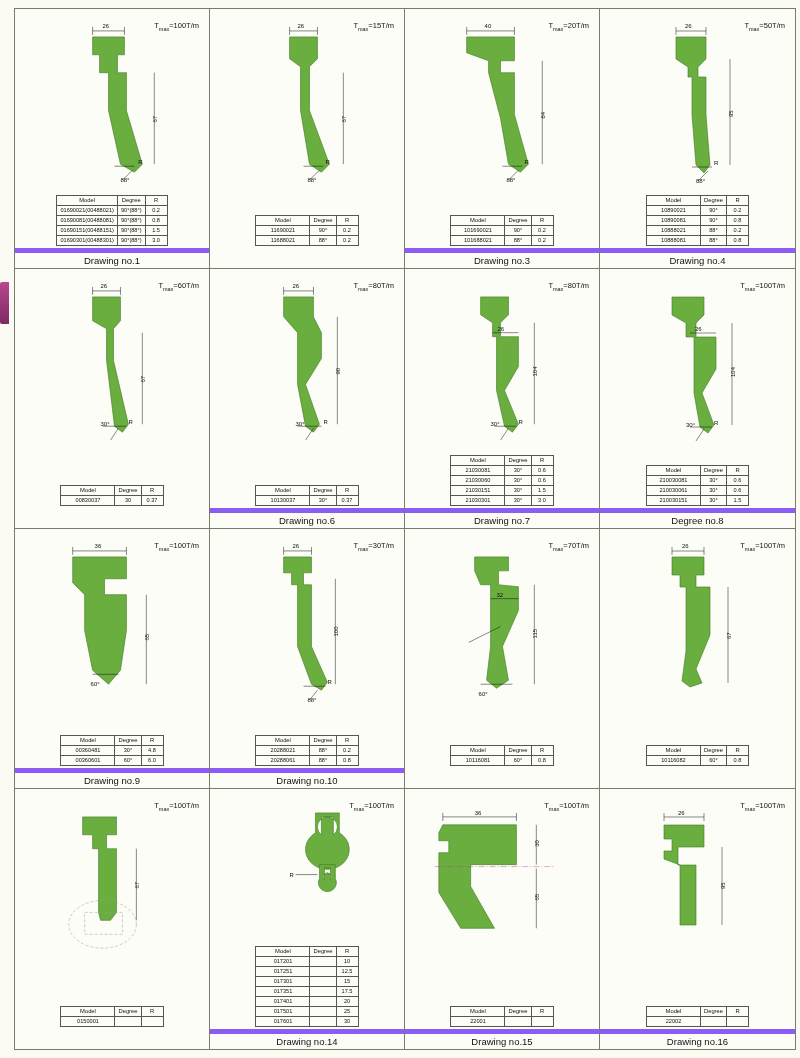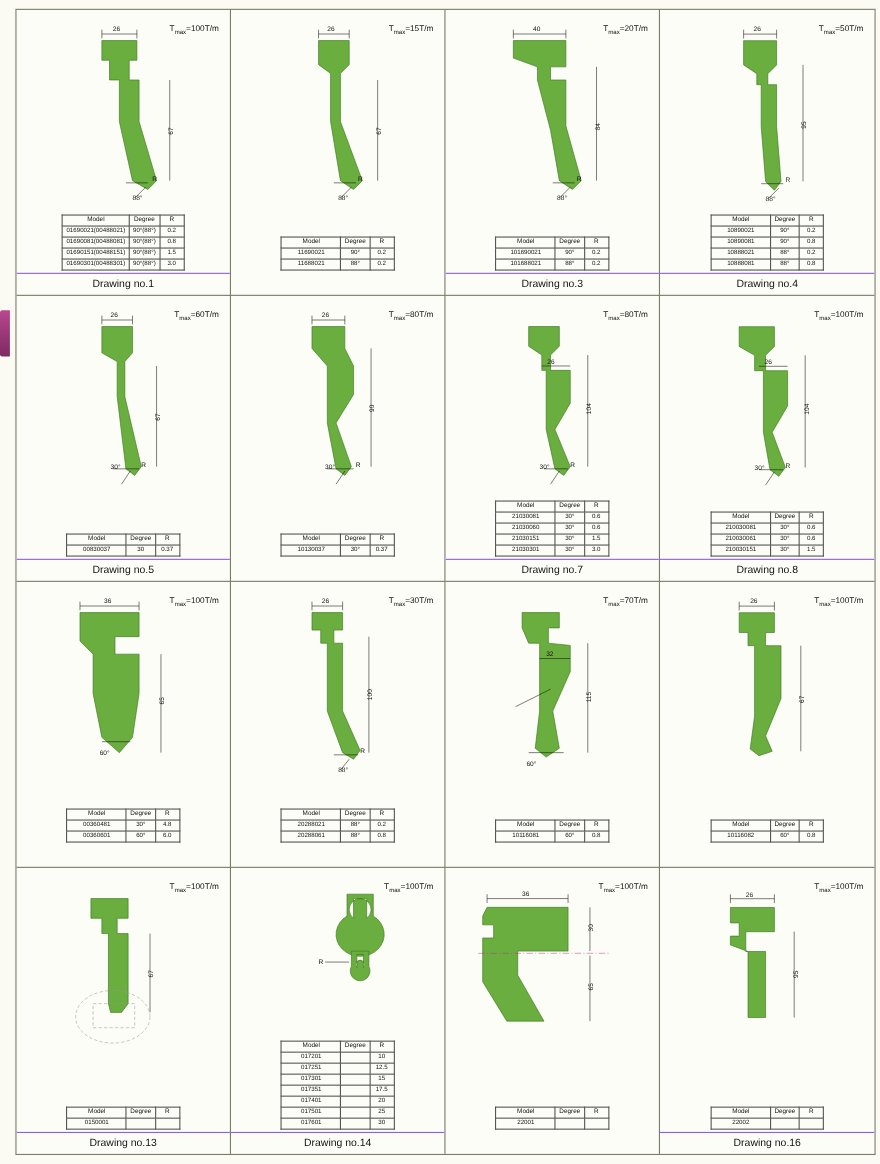--- a/index.html
+++ b/index.html
@@ -85,21 +85,21 @@
   }
   table.spec th { font-size: 5.8px; }
   table.spec td.model { min-width: 54px; }
   table.spec td.deg { min-width: 26px; }
   table.spec td.r { min-width: 22px; }
 
   .caption {
     position: absolute;
     left: 0; right: 0; bottom: 0;
     height: 20px;
-    border-top: 1px solid #8b5cf6;
+    border-top: 5px solid #8b5cf6;
     display: flex;
     align-items: center;
     justify-content: center;
     font-size: 9.5px;
     color: #111;
   }
   .dim-txt { font-size: 6px; fill: #111; font-family: "Liberation Sans", sans-serif; }
   .dim-line { stroke: #111; stroke-width: .5; fill: none; }
   .tool { fill: #6aae3f; stroke: #3f7a22; stroke-width: .6; }
   .ctr { stroke: #b03a8a; stroke-width: .45; fill: none; stroke-dasharray: 6 2 1 2; }
@@ -318,21 +318,20 @@
                 <th>R</th>
               </tr>
           <tr>
                 <td class="model">00830037</td>
                 <td class="deg">30</td>
                 <td class="r">0.37</td>
               </tr>
         </tbody>
           </table>
       </div>
-      <div class="caption">Drawing no.5</div>
     </div>
 
     <div class="cell">
       <div class="tmax"><span>T</span><sub>max</sub><span>=80T/m</span></div>
       <div class="art">
         <svg viewBox="0 0 195 172" preserveAspectRatio="xMidYMin meet">
           <path class="tool" d="M74,22 L104,22 L104,42 L112,58 L112,84 L96,110 L110,150 L104,158 L96,152 L88,110 L88,58 L74,42 Z"></path>
           <line class="dim-line" x1="74" y1="16" x2="104" y2="16"></line>
           <line class="dim-line" x1="74" y1="12" x2="74" y2="20"></line>
           <line class="dim-line" x1="104" y1="12" x2="104" y2="20"></line>
@@ -353,20 +352,21 @@
                 <th>R</th>
               </tr>
           <tr>
                 <td class="model">10130037</td>
                 <td class="deg">30°</td>
                 <td class="r">0.37</td>
               </tr>
         </tbody>
           </table>
       </div>
+      <div class="caption">Drawing no.6</div>
     </div>
 
     <div class="cell">
       <div class="tmax"><span>T</span><sub>max</sub><span>=80T/m</span></div>
       <div class="art">
         <svg viewBox="0 0 195 172" preserveAspectRatio="xMidYMin meet">
           <path class="tool" d="M76,22 L104,22 L104,40 L96,48 L96,62 L114,62 L114,92 L100,116 L114,150 L108,158 L100,152 L92,116 L92,62 L88,62 L88,48 L76,40 Z"></path>
           <line class="dim-line" x1="88" y1="58" x2="114" y2="58"></line>
           <text class="dim-txt" x="93" y="56">26</text>
           <line class="dim-line" x1="130" y1="48" x2="130" y2="150"></line>
@@ -443,21 +443,21 @@
                 <td class="r">0.6</td>
               </tr>
           <tr>
                 <td class="model">210030151</td>
                 <td class="deg">30°</td>
                 <td class="r">1.5</td>
               </tr>
         </tbody>
           </table>
       </div>
-      <div class="caption">Drawing no.8</div>
+      <div class="caption">Degree no.8</div>
     </div>
 
     <div class="cell">
       <div class="tmax"><span>T</span><sub>max</sub><span>=100T/m</span></div>
       <div class="art">
         <svg viewBox="0 0 195 172" preserveAspectRatio="xMidYMin meet">
           <path class="tool" d="M58,22 L112,22 L112,44 L90,44 L90,60 L112,60 L112,96 L106,136 L94,150 L78,136 L70,96 L70,60 L58,48 Z"></path>
           <line class="dim-line" x1="58" y1="16" x2="112" y2="16"></line>
           <line class="dim-line" x1="58" y1="12" x2="58" y2="20"></line>
           <line class="dim-line" x1="112" y1="12" x2="112" y2="20"></line>
@@ -482,20 +482,21 @@
                 <td class="r">4.8</td>
               </tr>
           <tr>
                 <td class="model">00360601</td>
                 <td class="deg">60°</td>
                 <td class="r">6.0</td>
               </tr>
         </tbody>
           </table>
       </div>
+      <div class="caption">Drawing no.9</div>
     </div>
 
     <div class="cell">
       <div class="tmax"><span>T</span><sub>max</sub><span>=30T/m</span></div>
       <div class="art">
         <svg viewBox="0 0 195 172" preserveAspectRatio="xMidYMin meet">
           <path class="tool" d="M74,22 L102,22 L102,38 L94,38 L94,50 L102,50 L102,112 L118,148 L112,156 L102,150 L88,112 L88,50 L82,50 L82,38 L74,38 Z"></path>
           <line class="dim-line" x1="74" y1="16" x2="102" y2="16"></line>
           <line class="dim-line" x1="74" y1="12" x2="74" y2="20"></line>
           <line class="dim-line" x1="102" y1="12" x2="102" y2="20"></line>
@@ -521,20 +522,21 @@
                 <td class="r">0.2</td>
               </tr>
           <tr>
                 <td class="model">20288061</td>
                 <td class="deg">88°</td>
                 <td class="r">0.8</td>
               </tr>
         </tbody>
           </table>
       </div>
+      <div class="caption">Drawing no.10</div>
     </div>
 
     <div class="cell">
       <div class="tmax"><span>T</span><sub>max</sub><span>=70T/m</span></div>
       <div class="art">
         <svg viewBox="0 0 195 172" preserveAspectRatio="xMidYMin meet">
           <path class="tool" d="M70,22 L104,22 L104,36 L94,36 L94,50 L114,52 L114,76 L98,112 L104,146 L92,154 L82,146 L86,112 L86,50 L76,50 L70,36 Z"></path>
           <line class="dim-line" x1="86" y1="64" x2="114" y2="64"></line>
           <text class="dim-txt" x="92" y="62">32</text>
           <line class="dim-line" x1="130" y1="50" x2="130" y2="150"></line>
@@ -613,21 +615,20 @@
                 <th>R</th>
               </tr>
           <tr>
                 <td class="model">0150001</td>
                 <td class="deg"></td>
                 <td class="r"></td>
               </tr>
         </tbody>
           </table>
       </div>
-      <div class="caption">Drawing no.13</div>
     </div>
 
     <div class="cell">
       <div class="tmax"><span>T</span><sub>max</sub><span>=100T/m</span></div>
       <div class="art">
         <svg viewBox="0 0 195 172" preserveAspectRatio="xMidYMin meet">
           <path class="tool" d="M106,18 L130,18 L130,38 A22,20 0 1 1 106,38 Z M112,22 L124,22 L124,40 A10,10 0 1 0 112,40 Z" fill-rule="evenodd"></path>
           <path class="tool" d="M110,70 L126,70 L126,84 A9,9 0 1 1 110,84 Z M115,73 L121,73 L121,85 A4,4 0 1 0 115,85 Z" fill-rule="evenodd"></path>
           <line class="dim-line" x1="86" y1="80" x2="108" y2="80"></line>
           <text class="dim-txt" x="80" y="82">R</text>
@@ -707,20 +708,21 @@
                 <th>R</th>
               </tr>
           <tr>
                 <td class="model">22001</td>
                 <td class="deg"></td>
                 <td class="r"></td>
               </tr>
         </tbody>
           </table>
       </div>
+      <div class="caption">Drawing no.15</div>
     </div>
 
     <div class="cell">
       <div class="tmax"><span>T</span><sub>max</sub><span>=100T/m</span></div>
       <div class="art">
         <svg viewBox="0 0 195 172" preserveAspectRatio="xMidYMin meet">
           <path class="tool" d="M64,30 L104,30 L104,52 L78,52 L78,70 L96,70 L96,130 L80,130 L80,70 L64,64 L64,56 L72,56 L72,44 L64,44 Z"></path>
           <line class="dim-line" x1="64" y1="22" x2="104" y2="22"></line>
           <line class="dim-line" x1="64" y1="18" x2="64" y2="26"></line>
           <line class="dim-line" x1="104" y1="18" x2="104" y2="26"></line>

